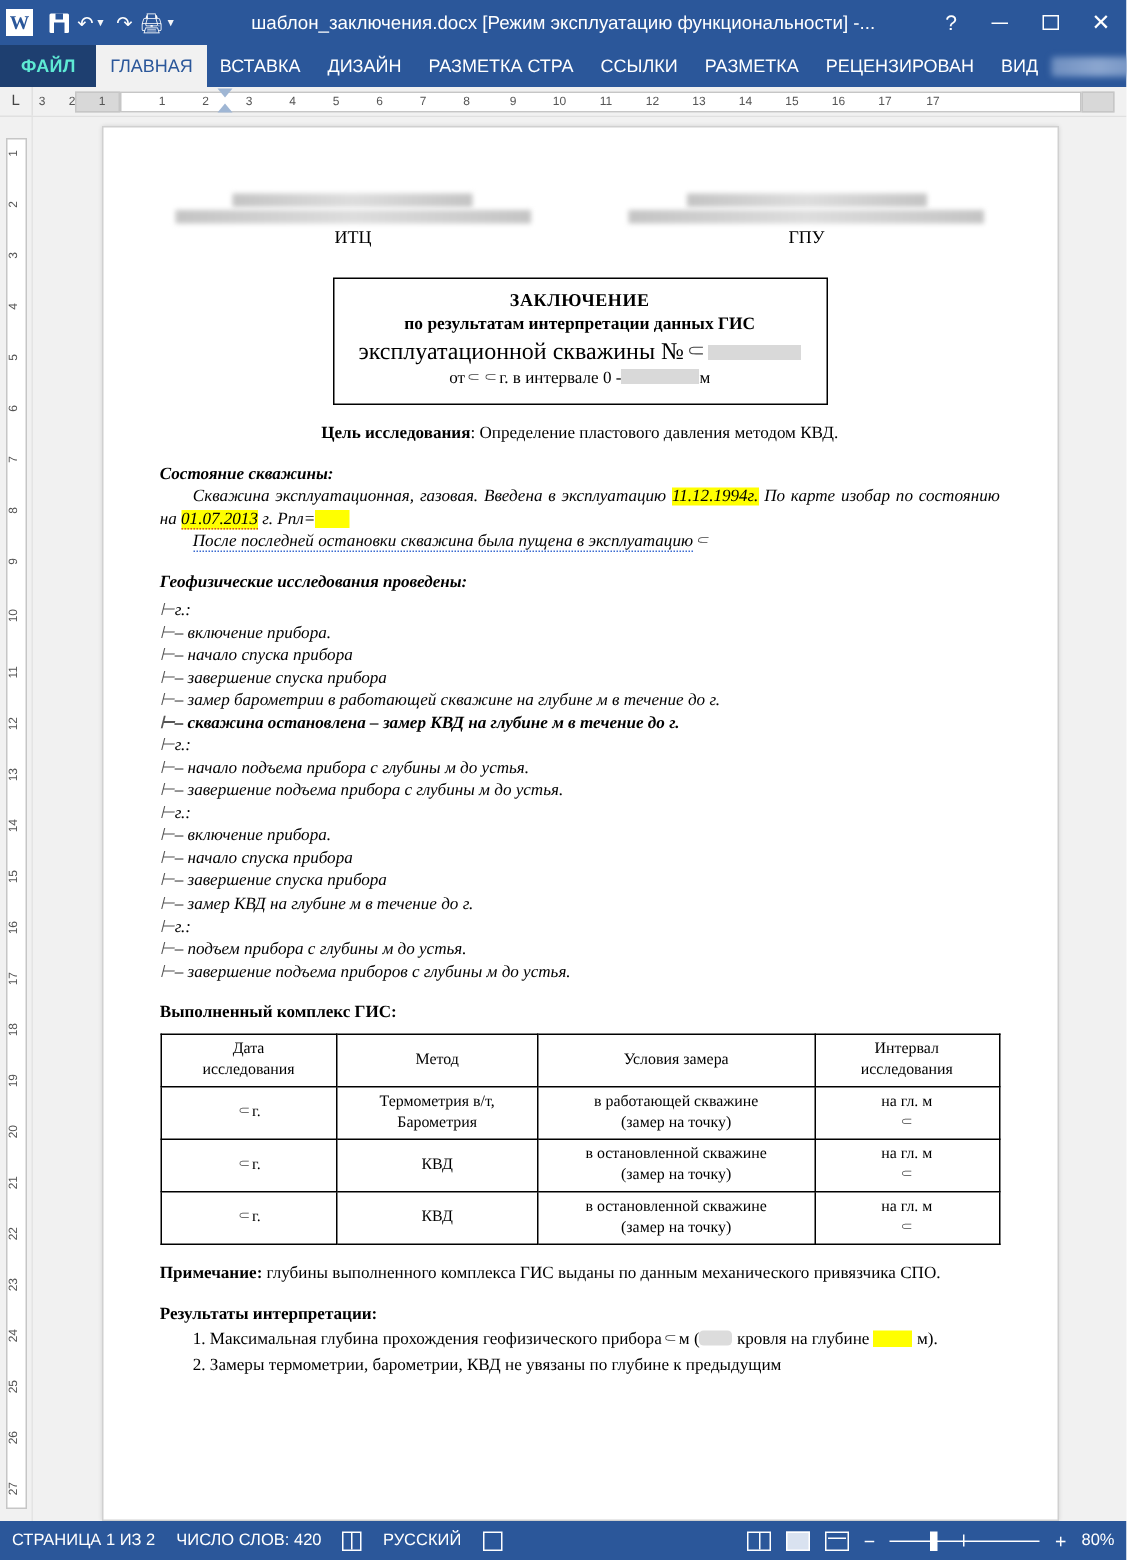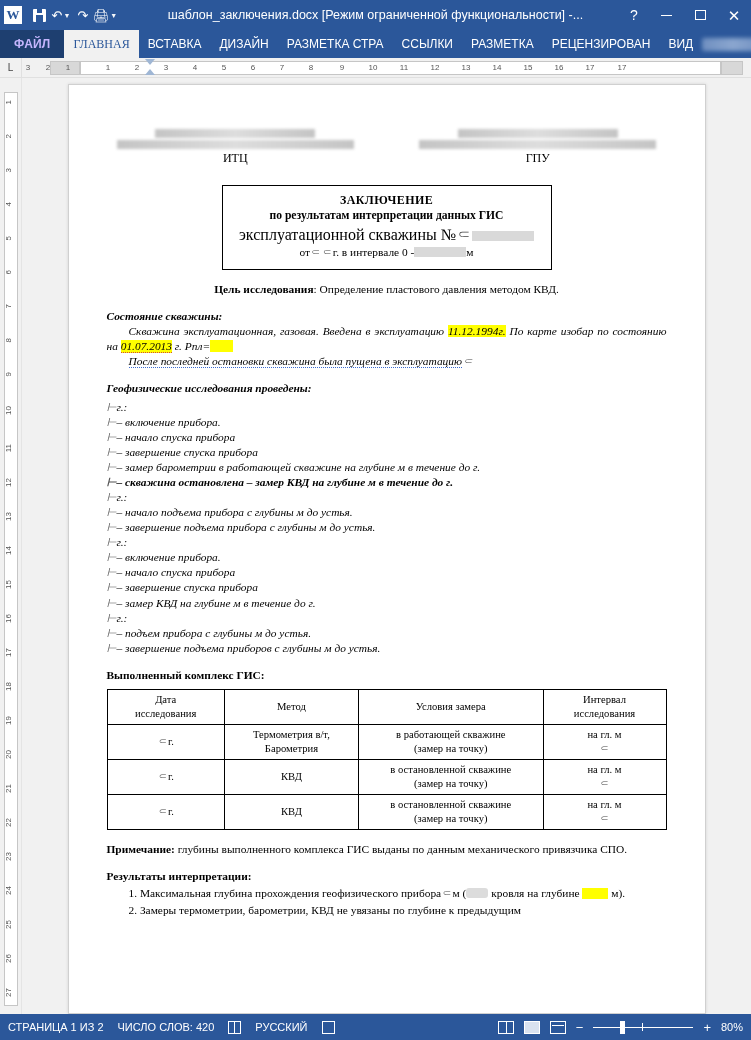--- a/index.html
+++ b/index.html
@@ -100,38 +100,37 @@
   
   .ribbon {
     height: 28px;
     background: #2b579a;
     display: flex; align-items: stretch;
     flex: 0 0 28px;
     position: relative;
   }
   .file-tab {
     background: #1e3f70;
-    color: #c4b5fd;
+    color: #5eead4;
     font-size: 12px;
     font-weight: bold;
     padding: 0 14px;
     display: flex; align-items: center;
     letter-spacing: .2px;
   }
   .rtab {
     color: #ffffff;
     font-size: 12px;
     padding: 0 9px;
     display: flex; align-items: center;
     white-space: nowrap;
   }
   .rtab.active {
     background: #f1f1f1;
     color: #2b579a;
-    font-family: Liberation Serif, serif;
   }
   .ribbon-right {
     margin-left: auto;
     display: flex; align-items: center; gap: 6px;
     padding-right: 8px;
   }
   .blurred-name {
     width: 62px; height: 13px;
     background: linear-gradient(90deg,#6f8fc0,#8ba6cf,#6f8fc0);
     filter: blur(2px);
@@ -402,21 +401,21 @@
           <span class="caret">▼</span>
         </div>
       <div class="qat-btn">
           <span class="arrowglyph">↷</span>
         </div>
       <div class="qat-btn">
           <span class="arrowglyph">🖨</span>
           <span class="caret">▼</span>
         </div>
     </div>
-    <div class="tb-title">шаблон_заключения.docx [Режим ограниченной функциональности] -...</div>
+    <div class="tb-title">шаблон_заключения.docx [Режим эксплуатацию функциональности] -...</div>
     <div class="tb-right">
       <div class="tb-help">?</div>
       <div class="winbtn">
           <span class="minglyph"></span>
         </div>
       <div class="winbtn">
           <span class="maxglyph"></span>
         </div>
       <div class="winbtn close">
           <span class="closeglyph">✕</span>

